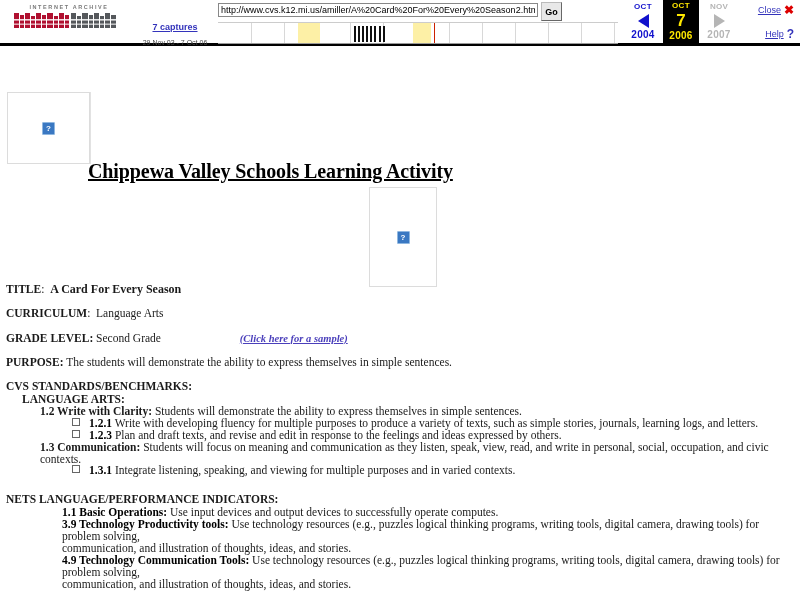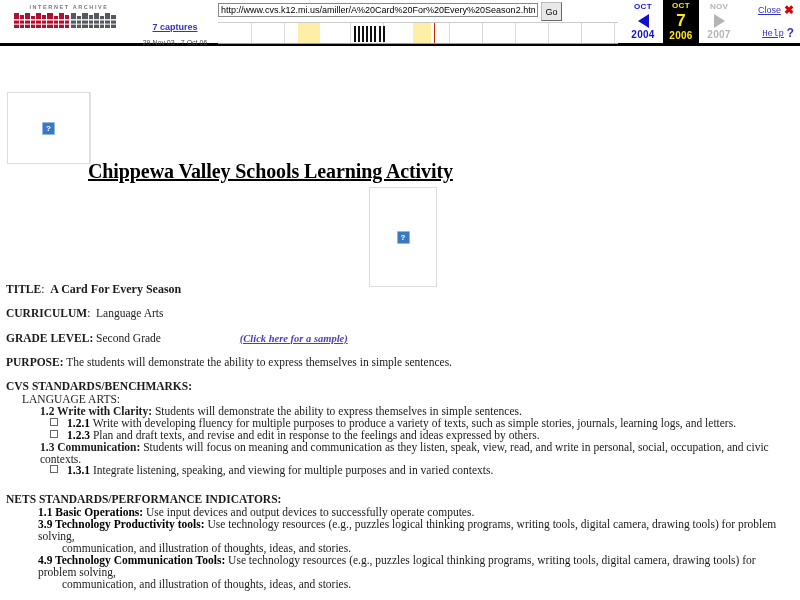--- a/index.html
+++ b/index.html
@@ -93,20 +93,21 @@
     top: 2px;
     width: 21px;
     height: 19px;
     font-size: 9px;
     font-family: "Liberation Sans", sans-serif;
     padding: 0;
     line-height: 14px;
     background: #e8e8e8;
     border: 1px outset #bbb;
     cursor: pointer;
+    font-weight: bold;
   }
 
   
   .wb-timeline {
     position: absolute;
     left: 218px;
     top: 22px;
     width: 400px;
     height: 20px;
     border-top: 1px solid #ccc;
@@ -224,21 +225,21 @@
     color: #dd0000;
     font-weight: bold;
     font-size: 12px;
     margin-left: 3px;
     vertical-align: -1px;
   }
   .wb-help {
     position: absolute;
     right: 6px;
     bottom: 2px;
-    font-family: Liberation Mono, monospace;
+    font-family: Liberation Sans, sans-serif;
     font-size: 9px;
     white-space: nowrap;
   }
   .wb-help .lbl {
     color: #3333bb;
     text-decoration: underline;
     cursor: pointer;
   }
   .wb-help .q {
     color: #3333bb;
@@ -344,22 +345,22 @@
     cursor: pointer;
   }
 
   .sect-head {
     font-weight: bold;
     margin-top: 0;
     margin-bottom: 1px;
   }
   .lvl1 { margin-left: 34px; font-weight: bold; }
   .lvl2 { margin-left: 22px; }
-  .lvl3 { margin-left: 44px; }
-  .lvl-n { margin-left: 32px; }
+  .lvl3 { margin-left: 66px; }
+  .lvl-n { margin-left: 56px; }
   .lvl-n-cont { margin-left: 56px; }
   .row { line-height: 11.9px; }
   .gap { height: 11px; }
   .gap-sm { height: 6px; }
 
   .sqbullet {
     display: inline-block;
     width: 6px;
     height: 6px;
     border: 1px solid #666;
@@ -493,21 +494,21 @@
       <span>Second Grade</span>
       <span class="sample-link">(Click here for a sample)</span>
     </div>
 
     <div class="fld">
       <span class="lbl">PURPOSE:</span>
       <span>The students will demonstrate the ability to express themselves in simple sentences.</span>
     </div>
 
     <div class="sect-head">CVS STANDARDS/BENCHMARKS:</div>
-    <div class="row lvl2" style="font-weight:normal;margin-left:16px;">LANGUAGE ARTS:</div>
+    <div class="row lvl2" style="font-weight:bold;margin-left:16px;">LANGUAGE ARTS:</div>
 
     <div class="row lvl1">
       <span>1.2 Write with Clarity:</span>
       <span style="font-weight:normal;">Students will demonstrate the ability to express themselves in simple sentences.</span>
     </div>
     <div class="row lvl3">
       <span class="sqbullet"></span><b>1.2.1</b>
       <span>Write with developing fluency for multiple purposes to produce a variety of texts, such as simple stories, journals, learning logs, and letters.</span>
     </div>
     <div class="row lvl3">
@@ -520,21 +521,21 @@
       <span style="font-weight:normal;">Students will focus on meaning and communication as they listen, speak, view, read, and write in personal, social, occupation, and civic contexts.</span>
     </div>
     <div class="row lvl3">
       <span class="sqbullet"></span><b>1.3.1</b>
       <span>Integrate listening, speaking, and viewing for multiple purposes and in varied contexts.</span>
     </div>
 
     <div class="gap"></div>
     <div class="gap-sm"></div>
 
-    <div class="sect-head">NETS STANDARDS/PERFORMANCE INDICATORS:</div>
+    <div class="sect-head">NETS LANGUAGE/PERFORMANCE INDICATORS:</div>
 
     <div class="row lvl-n">
       <b>1.1   Basic Operations:</b>
       <span>Use input devices and output devices to successfully operate computes.</span>
     </div>
 
 
     <div class="row lvl-n">
       <b>3.9 Technology Productivity tools:</b>
       <span>Use technology resources (e.g., puzzles logical thinking programs, writing tools, digital camera, drawing tools) for problem solving,</span>

